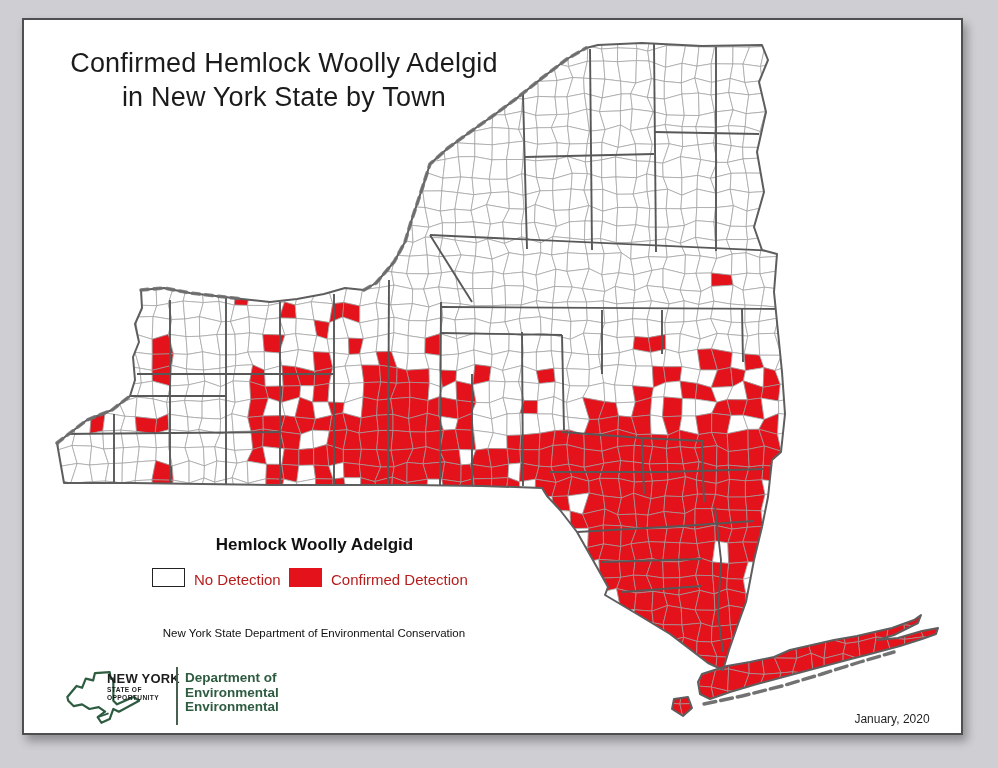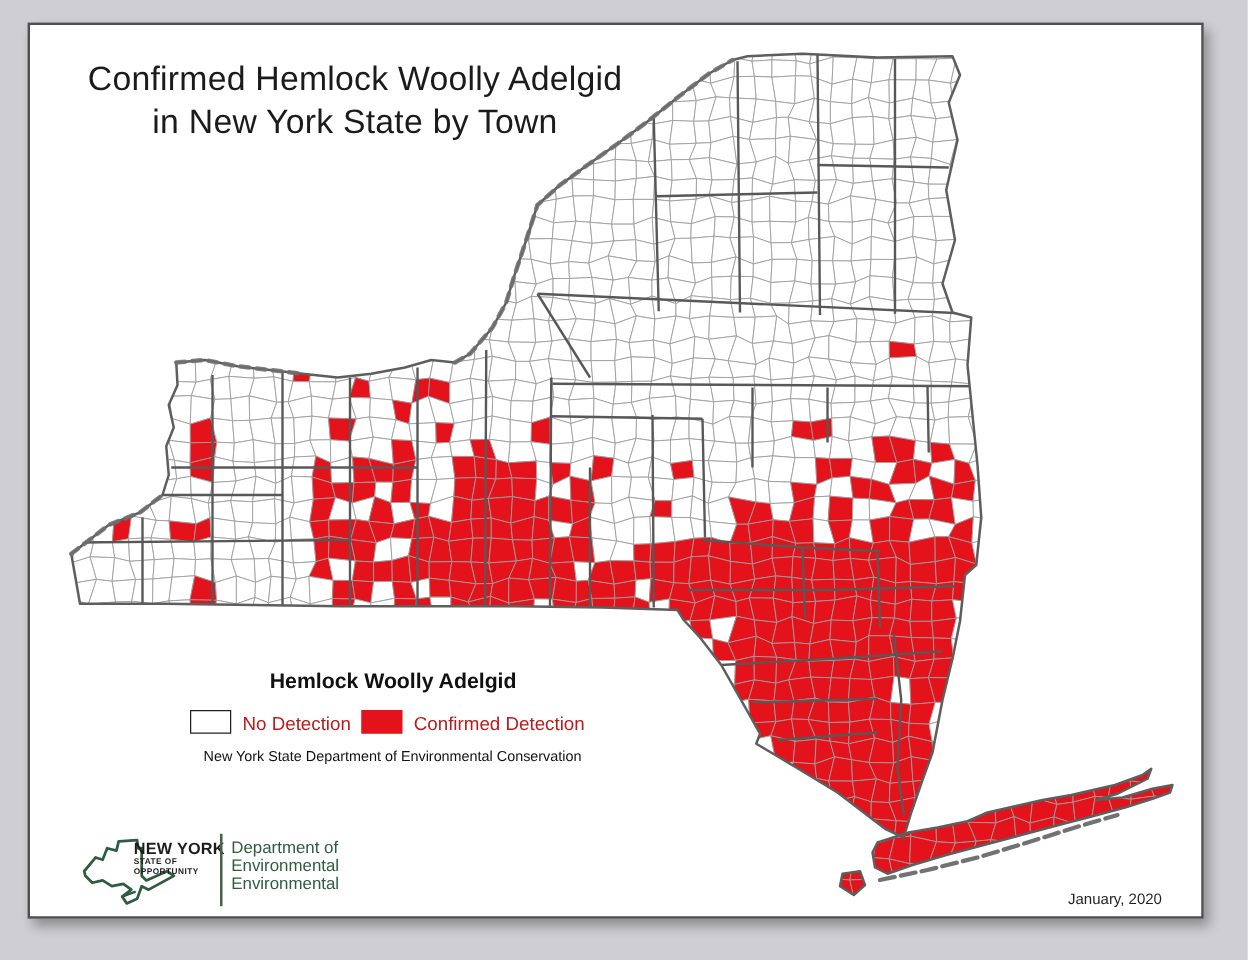--- a/index.html
+++ b/index.html
@@ -12,28 +12,28 @@
   .map-title{left:18px;top:26px;width:484px;text-align:center;
     font-size:27px;line-height:34px;color:#1b1b1b;letter-spacing:.2px;}
   .legend-title{left:118px;top:515px;width:345px;text-align:center;
     font-size:17px;font-weight:bold;color:#111;}
   .swatch{width:33px;height:19px;box-sizing:border-box;}
   .swatch-no{left:128px;top:548px;border:1.4px solid #222;background:#fff;}
   .swatch-conf{left:265px;top:548px;}
   .legend-label{font-size:15px;color:#b91c1c;top:551px;}
   .lab-no{left:170px;}
   .lab-conf{left:307px;}
-  .attribution{left:80px;top:581px;width:420px;text-align:center;
+  .attribution{left:80px;top:608px;width:420px;text-align:center;
     font-size:11.5px;line-height:11.5px;color:#111;}
   .logo-icon{left:36px;top:642px;width:92px;height:70px;}
   .wordmark{left:83px;top:652px;color:#1d1d1d;line-height:1;}
   .wm-main{font-size:13px;font-weight:bold;letter-spacing:.2px;}
   .wm-sub{font-size:6.6px;font-weight:bold;letter-spacing:.4px;margin-top:1.5px;}
   .logo-divider{left:152px;top:647px;width:2px;height:58px;background:#47604f;}
-  .dec-name{left:161px;top:651px;font-size:13.5px;font-weight:normal;
+  .dec-name{left:161px;top:651px;font-size:13.5px;font-weight:bold;
     line-height:14.5px;color:#2e5c41;}
   .date-label{left:812px;top:692px;width:112px;text-align:center;
     font-size:12px;color:#1f1f1f;}
 </style>
 </head>
 <body>
 
 <div class="page">
 
   <svg class="map-svg" id="nymap" viewBox="0 0 998 768">

